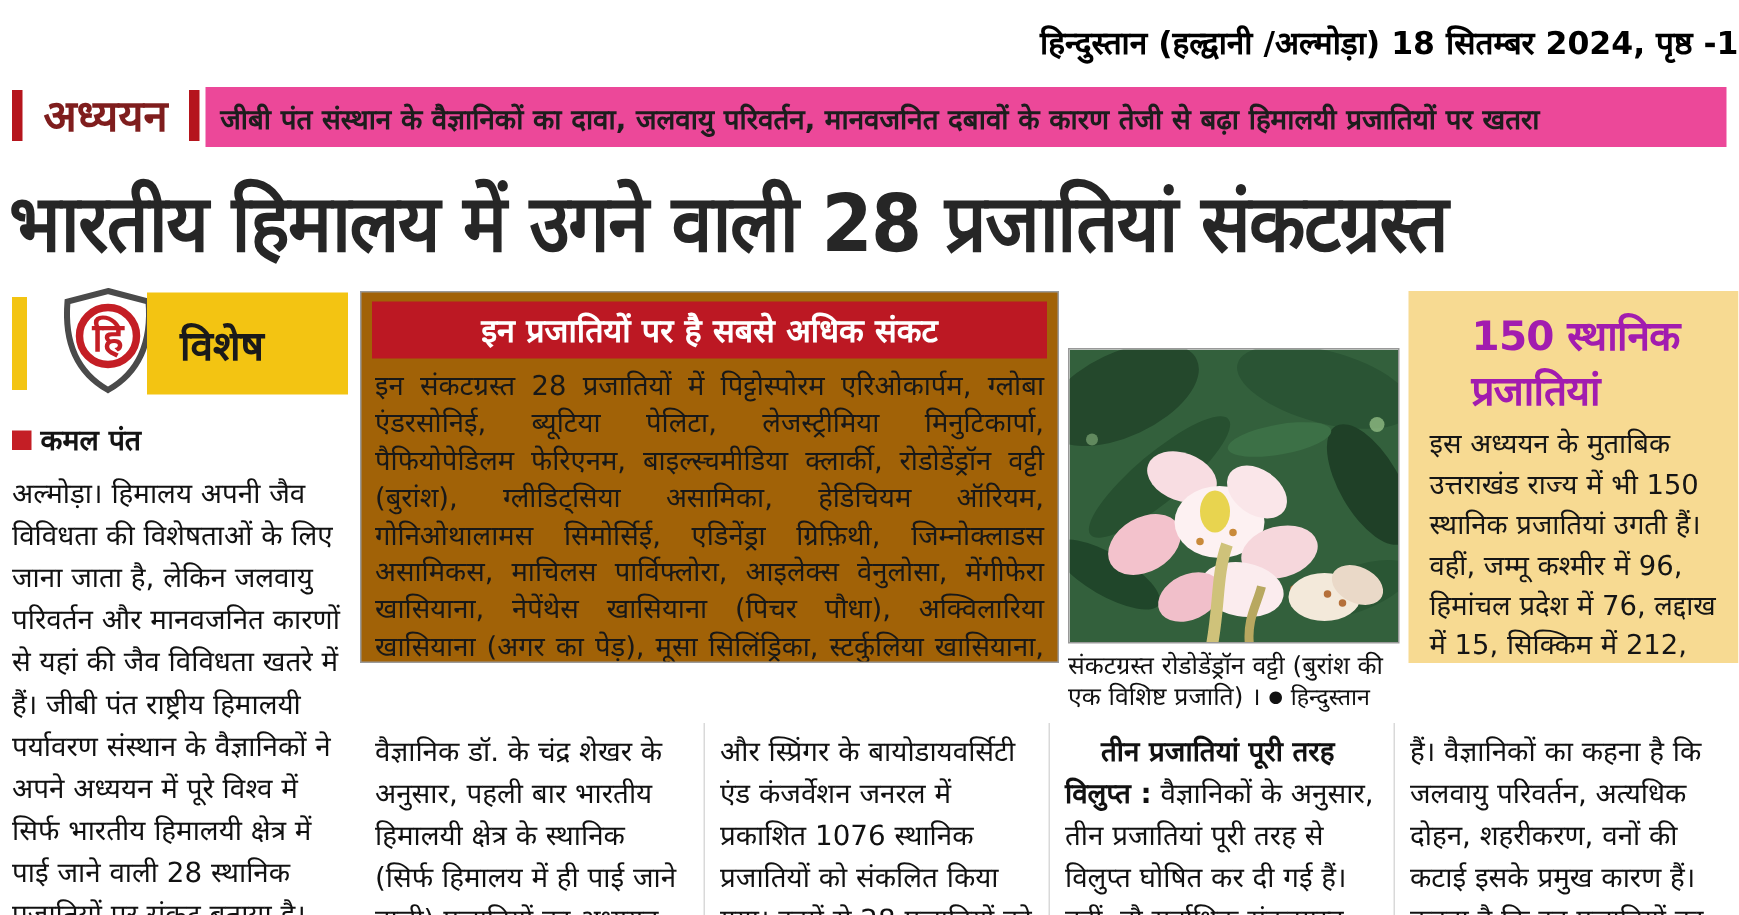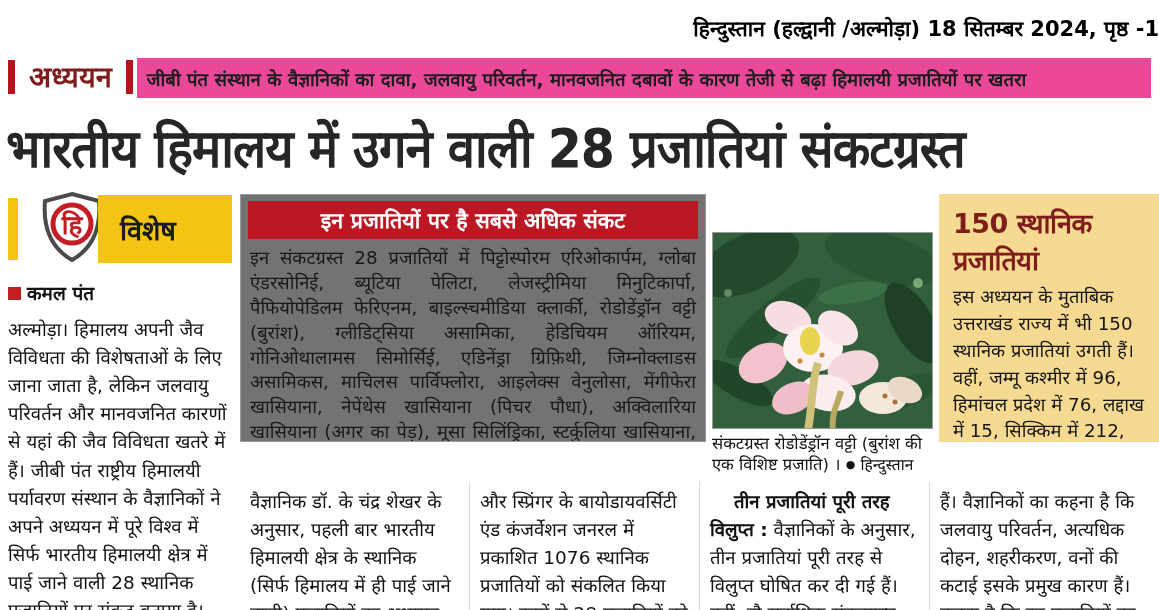--- a/index.html
+++ b/index.html
@@ -29,33 +29,33 @@
   .vishesh { flex:1; background:#f3c412; height:68px; margin-left:-8px;
     display:flex; align-items:center; padding-left:22px;
     font-size:27px; font-weight:bold; color:#1a1a1a; }
   .byline { display:flex; align-items:center; margin:16px 0 10px 0; font-size:19px; font-weight:bold; }
   .redsq { width:13px; height:13px; background:#c41e25; margin-right:6px; }
   .leftcol p { font-size:18.5px; line-height:1.52; text-align:left; color:#111; }
 
   .rightarea { flex:1; display:flex; flex-direction:column; }
   .toprow { display:flex; gap:6px; }
 
-  .hbox { width:466px; flex:0 0 466px; background:#737373; border:1px solid #9a9a9a; height:248px; overflow:hidden; }
+  .hbox { width:466px; flex:0 0 466px; background:#a16207; border:1px solid #9a9a9a; height:248px; overflow:hidden; }
   .hbox-band { background:#bc1823; color:#fff; font-weight:bold; font-size:21.5px;
     margin:6px 7px 4px 7px; padding:4px 0 5px 0; text-align:center; }
   .hbox-body { padding:3px 9px 6px 9px; font-size:18.3px; line-height:1.36; text-align:justify; color:#181818; }
 
   .photocol { width:221px; flex:0 0 221px;margin-top:38px; }
   .photo-frame { width:221px; height:197px; border:1px solid #999; overflow:hidden; }
   .caption { font-size:16.5px; line-height:1.3; color:#111; padding-top:4px; }
   .credit-dot { font-size:11px; vertical-align:2px; }
   .credit { font-size:15.5px; }
 
   .statsbox { flex:1; background:#f7da92; height:248px; padding:10px 12px 0 14px; overflow:hidden; }
-  .stats-head { font-size:27px; font-weight:bold; color:#7f1d1d; letter-spacing:-0.5px; }
+  .stats-head { font-size:27px; font-weight:bold; color:#a21caf; letter-spacing:-0.5px;margin-left:28px; }
   .stats-body { margin-top:6px; font-size:18.3px; line-height:1.47; color:#151515; text-align:left; }
 
   .botrow { display:flex; margin-top:6px; }
   .bcol { flex:1; padding:6px 10px 0 10px; font-size:18.5px; line-height:1.52; color:#111; }
   .bcol + .bcol { border-left:1px solid #d9d9d9; }
   .bcol p { text-align:left; }
   .bcol .indent { text-indent:24px; }
   .bold { font-weight:bold; }
 </style>
 </head>

